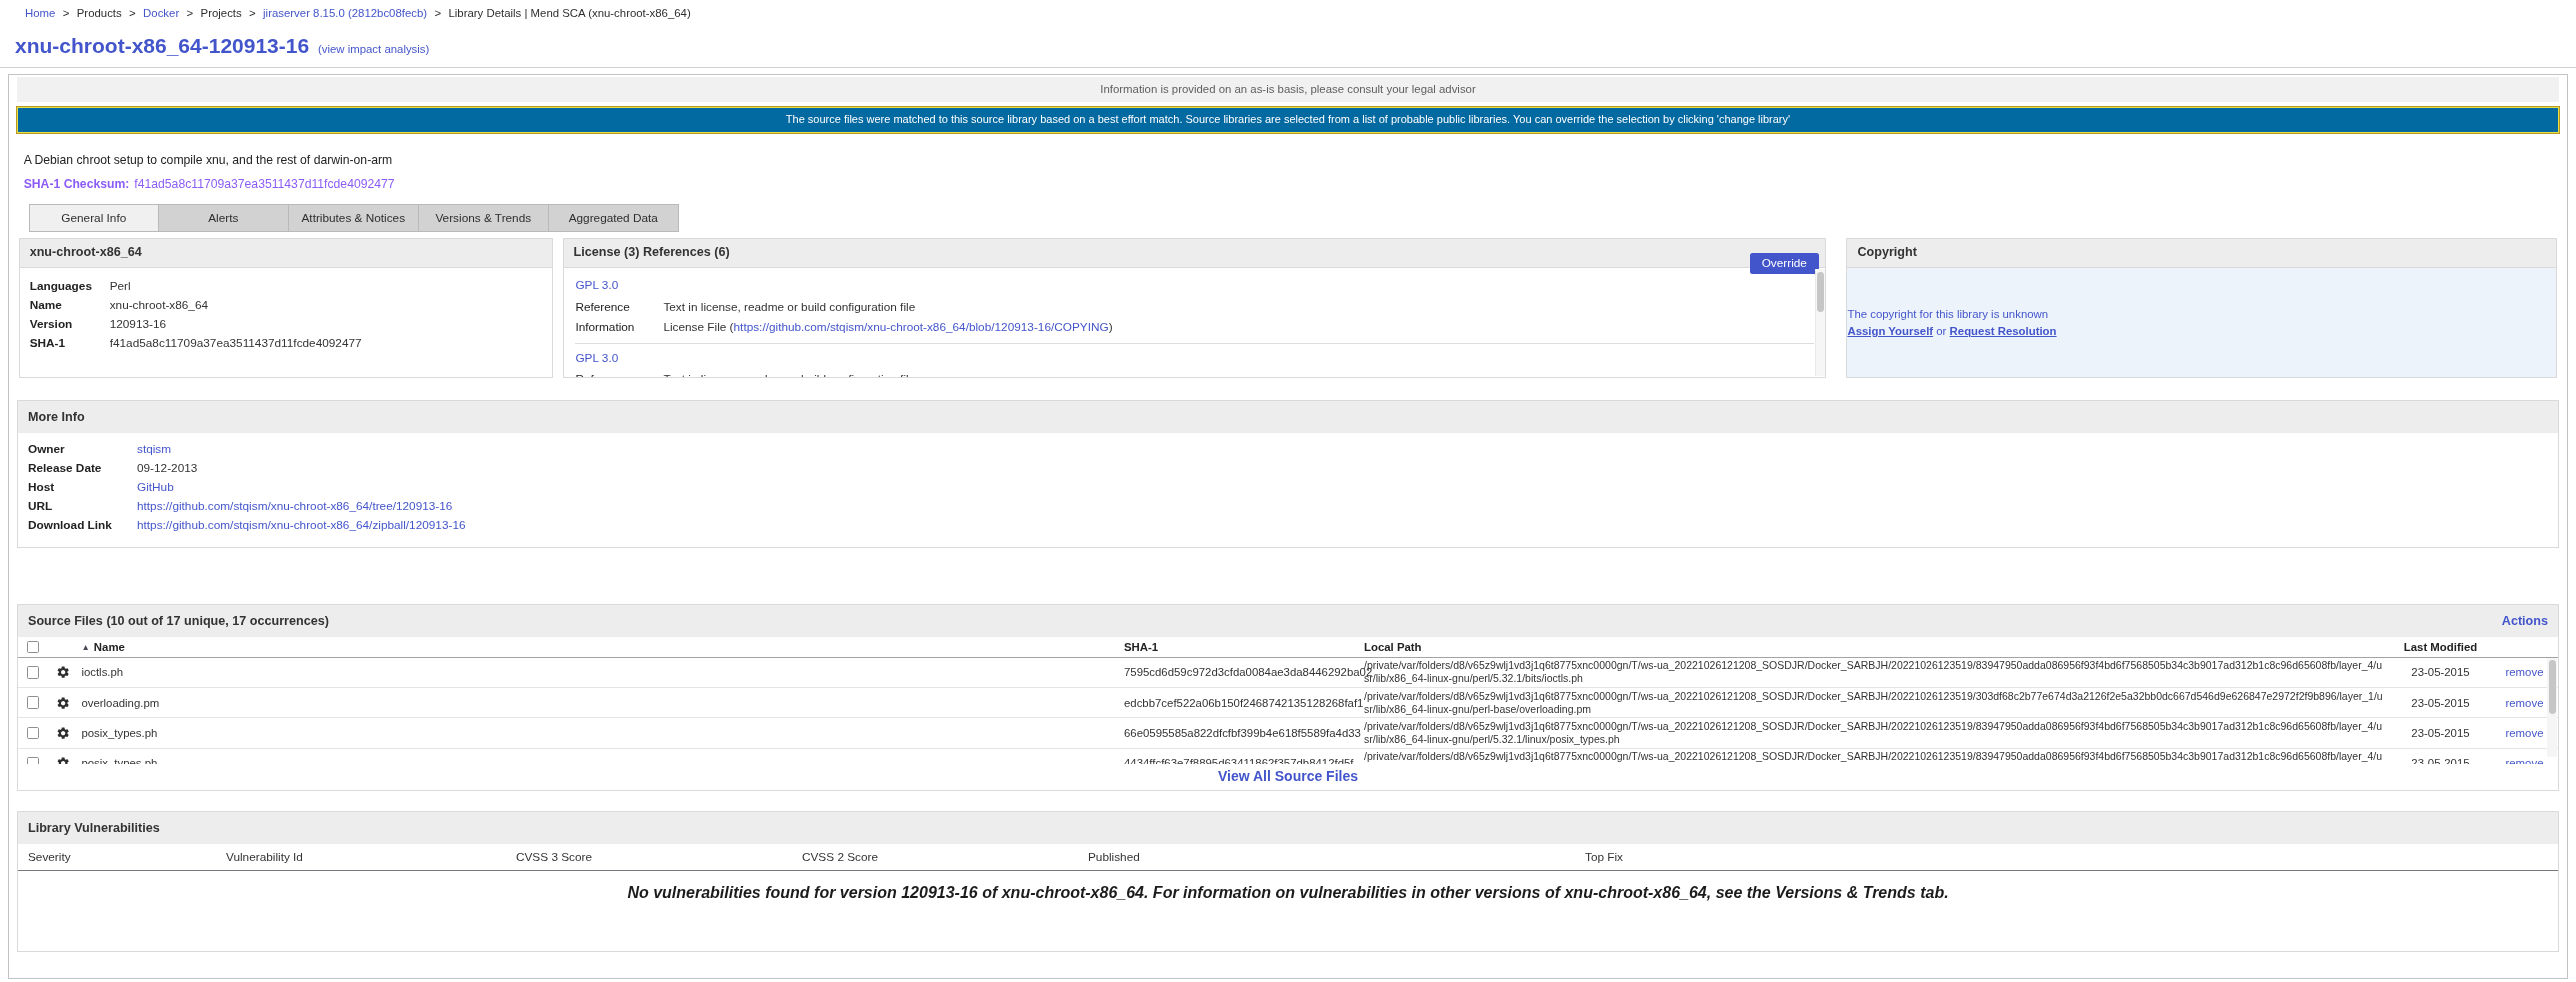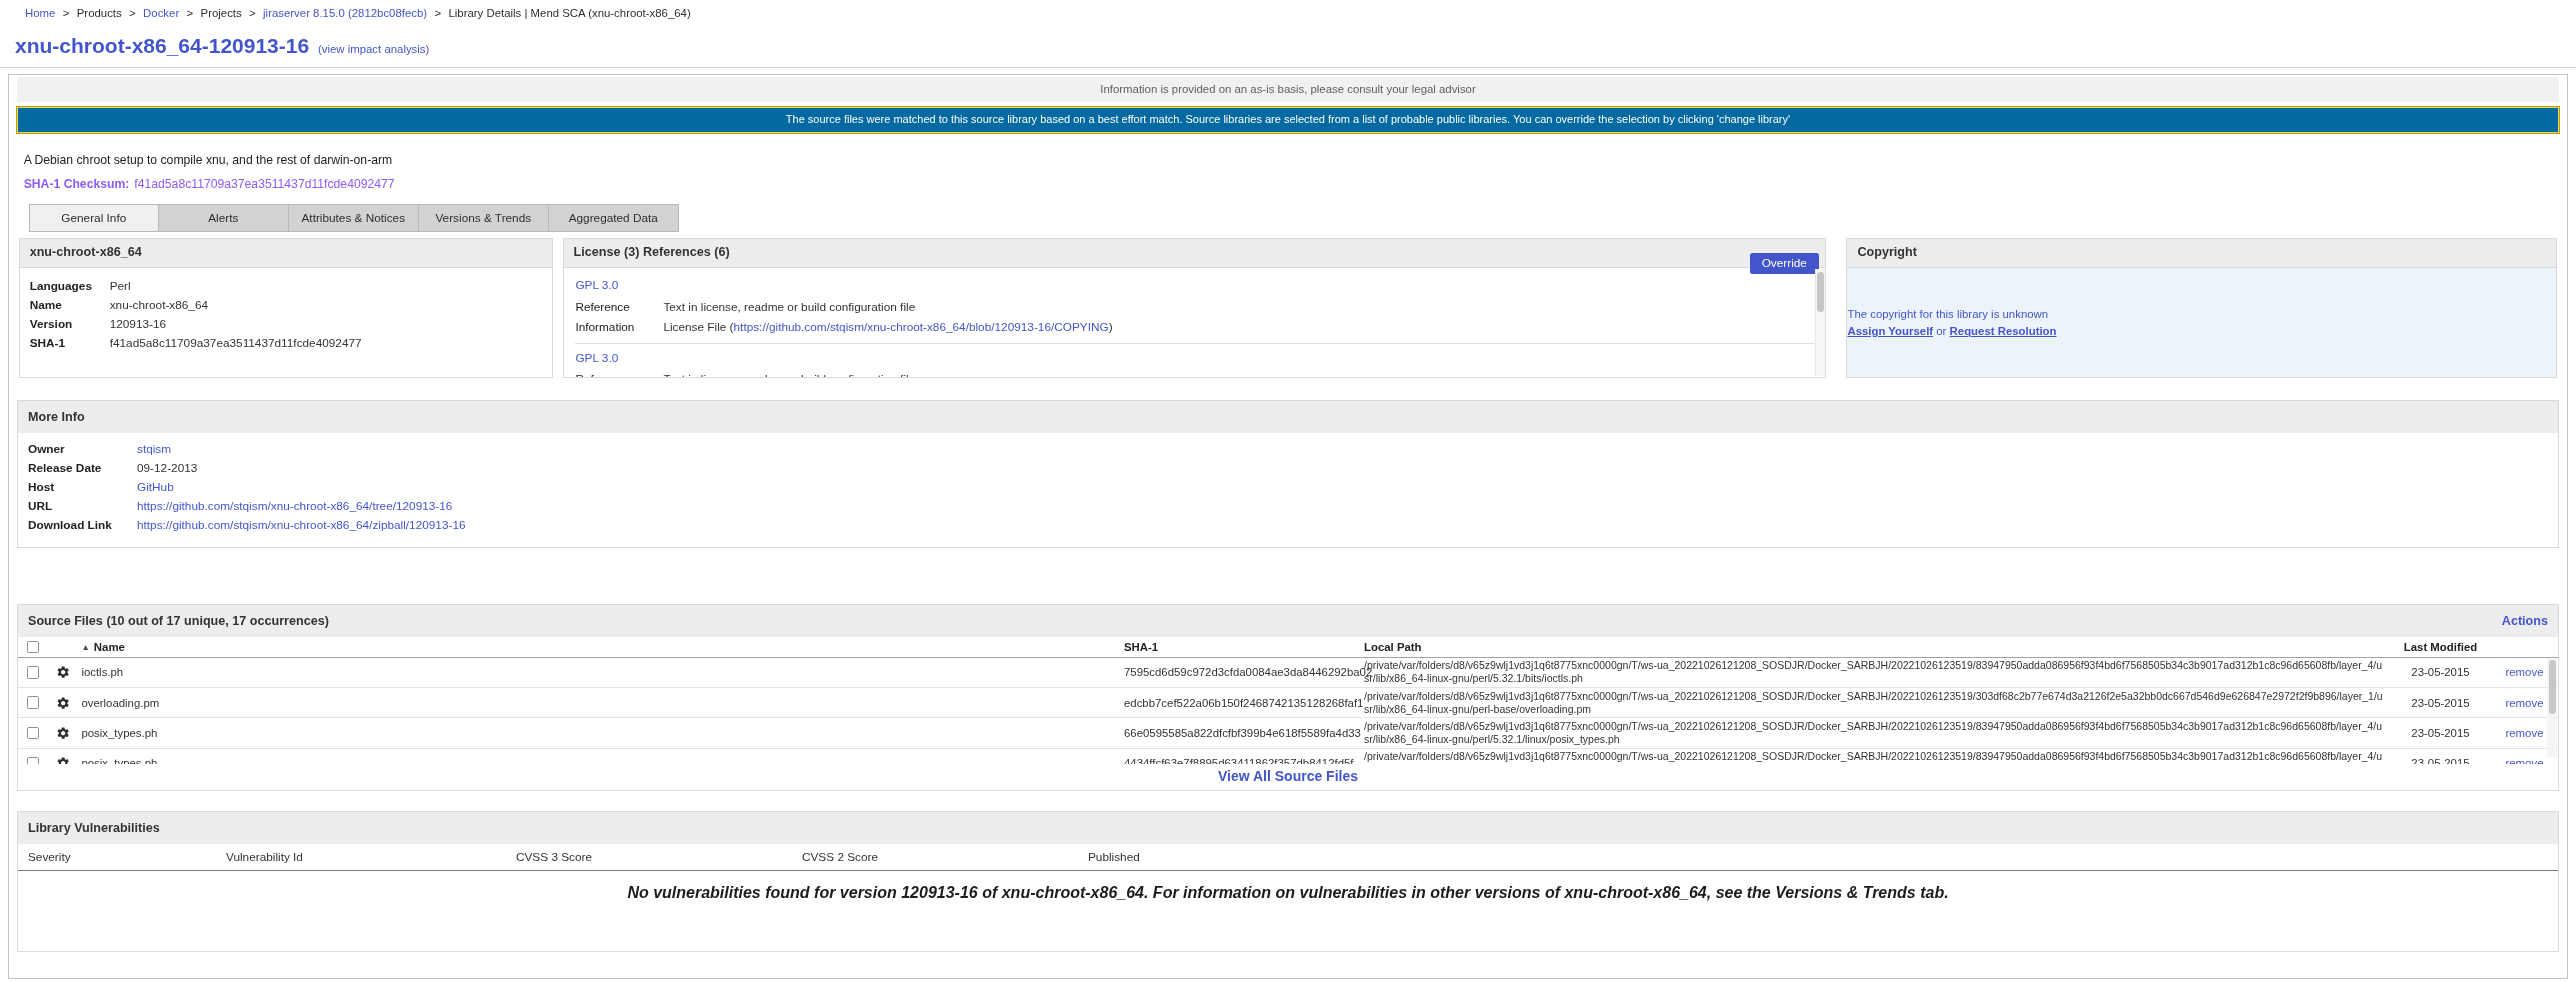--- a/index.html
+++ b/index.html
@@ -334,18 +334,19 @@
   </div>
 
   <div class="section vulns">
     <div class="section-header">Library Vulnerabilities</div>
     <div class="v-cols">
       <span class="v-c0">Severity</span>
       <span class="v-c1">Vulnerability Id</span>
       <span class="v-c2">CVSS 3 Score</span>
       <span class="v-c3">CVSS 2 Score</span>
       <span class="v-c4">Published</span>
+      <span class="v-c5">Top Fix</span>
     </div>
     <div class="v-empty">No vulnerabilities found for version 120913-16 of xnu-chroot-x86_64. For information on vulnerabilities in other versions of xnu-chroot-x86_64, see the Versions &amp; Trends tab.</div>
   </div>
 
 </div>
 
 
 </body></html>

